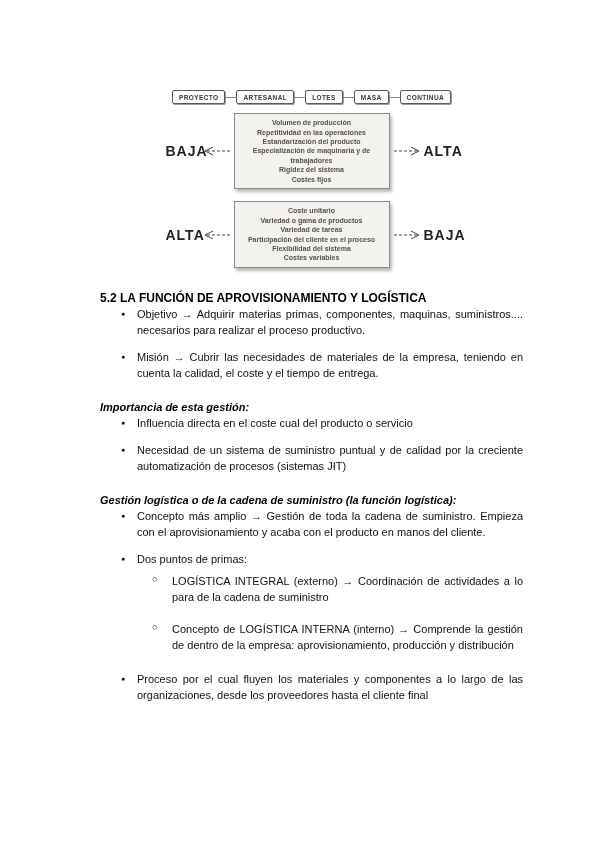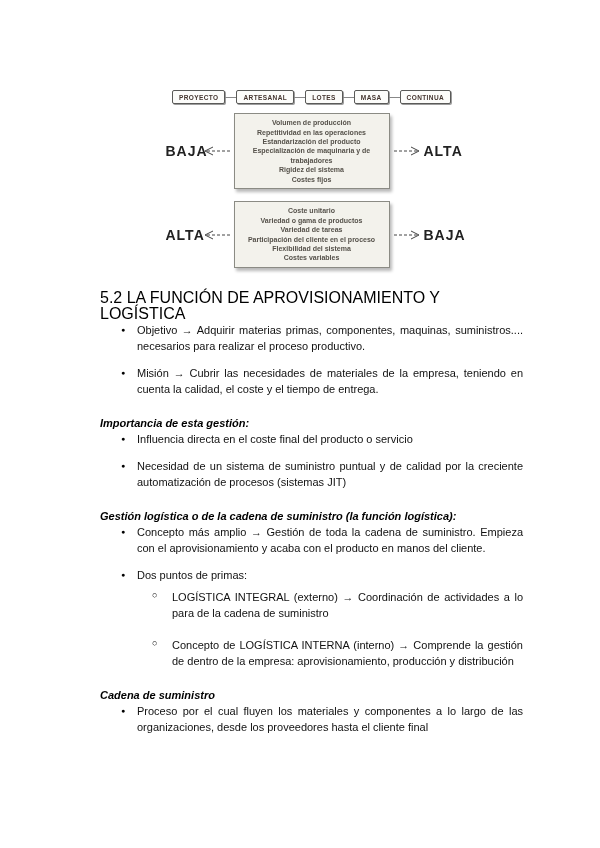--- a/index.html
+++ b/index.html
@@ -32,21 +32,21 @@
     background:#f3f2ec; border:1px solid #8b8b84;
     box-shadow:2px 3px 3px rgba(0,0,0,.28);
     padding:4px 7px;
   }
   .char-line {
     font-size:7px; font-weight:bold; color:#55514a;
     text-align:center; line-height:1.35;
   }
 
   
-  .doc-heading { font-weight:normal; font-size:16px; line-height:16px; color:#000; }
+  .doc-heading { font-weight:bold; font-size:12px; line-height:16px; color:#000; }
   .section { margin-top:18px; }
   .section.first { margin-top:0; }
   .section-title { font-weight:bold; font-style:italic; line-height:16px; color:#000; }
   .bullet { position:relative; padding-left:37px; margin-bottom:11px; text-align:justify; }
   .bullet::before { content:"●"; position:absolute; left:21px; top:4px; font-size:7px; line-height:1; color:#000; }
   .sub-bullet { position:relative; padding-left:35px; margin-top:6px; text-align:justify; }
   .sub-bullet + .sub-bullet { margin-top:16px; }
   .sub-bullet::before { content:"○"; position:absolute; left:15px; top:2px; font-size:9px; line-height:1; color:#000; }
 </style>
 </head>
@@ -119,21 +119,21 @@
       <span>Objetivo → Adquirir materias primas, componentes, maquinas, suministros.... necesarios para realizar el proceso productivo.</span>
     </div>
     <div class="bullet">
       <span>Misión → Cubrir las necesidades de materiales de la empresa, teniendo en cuenta la calidad, el coste y el tiempo de entrega.</span>
     </div>
   </div>
 
   <div class="section">
     <div class="section-title">Importancia de esta gestión:</div>
     <div class="bullet">
-      <span>Influencia directa en el coste final del producto o servicio</span>
+      <span>Influencia directa en el coste cual del producto o servicio</span>
     </div>
     <div class="bullet">
       <span>Necesidad de un sistema de suministro puntual y de calidad por la creciente automatización de procesos (sistemas JIT)</span>
     </div>
   </div>
 
   <div class="section">
     <div class="section-title">Gestión logística o de la cadena de suministro (la función logística):</div>
     <div class="bullet">
       <span>Concepto más amplio → Gestión de toda la cadena de suministro. Empieza con el aprovisionamiento y acaba con el producto en manos del cliente.</span>
@@ -143,19 +143,18 @@
       <div class="sub-bullet">
         <span>LOGÍSTICA INTEGRAL (externo) → Coordinación de actividades a lo para de la cadena de suministro</span>
       </div>
       <div class="sub-bullet">
         <span>Concepto de LOGÍSTICA INTERNA (interno) → Comprende la gestión de dentro de la empresa: aprovisionamiento, producción y distribución</span>
       </div>
     </div>
   </div>
 
   <div class="section">
-    <div class="section-title">Cadena de suministro</div>
     <div class="bullet">
       <span>Proceso por el cual fluyen los materiales y componentes a lo largo de las organizaciones, desde los proveedores hasta el cliente final</span>
     </div>
   </div>
 
 </div>
 
 </body></html>

